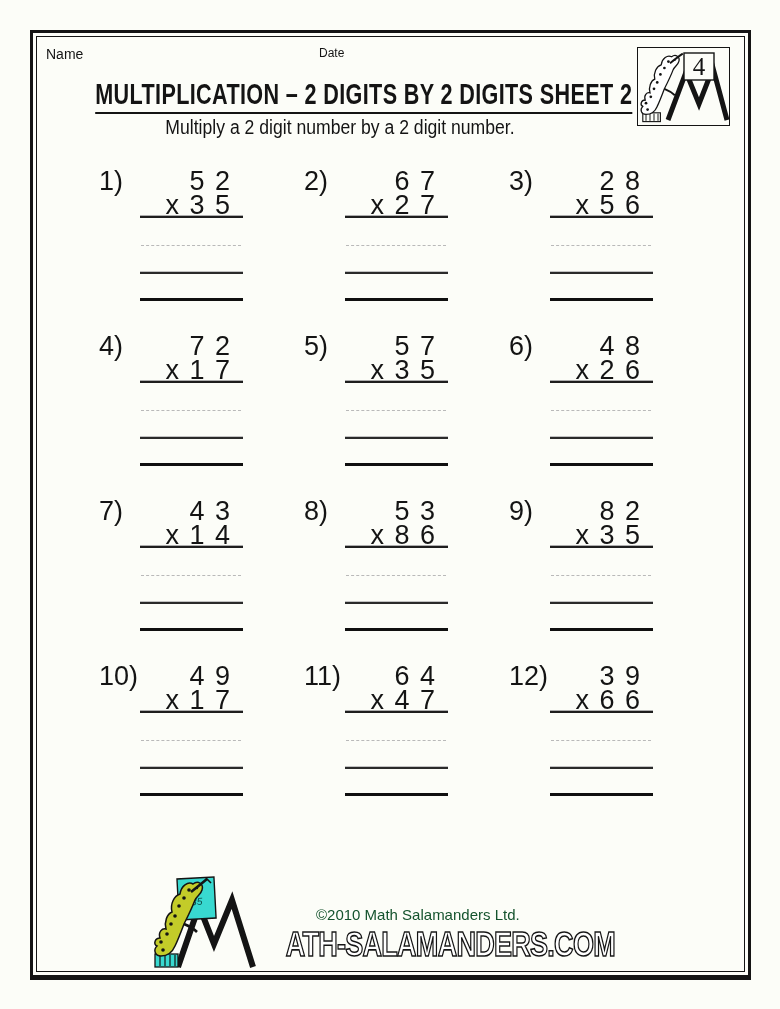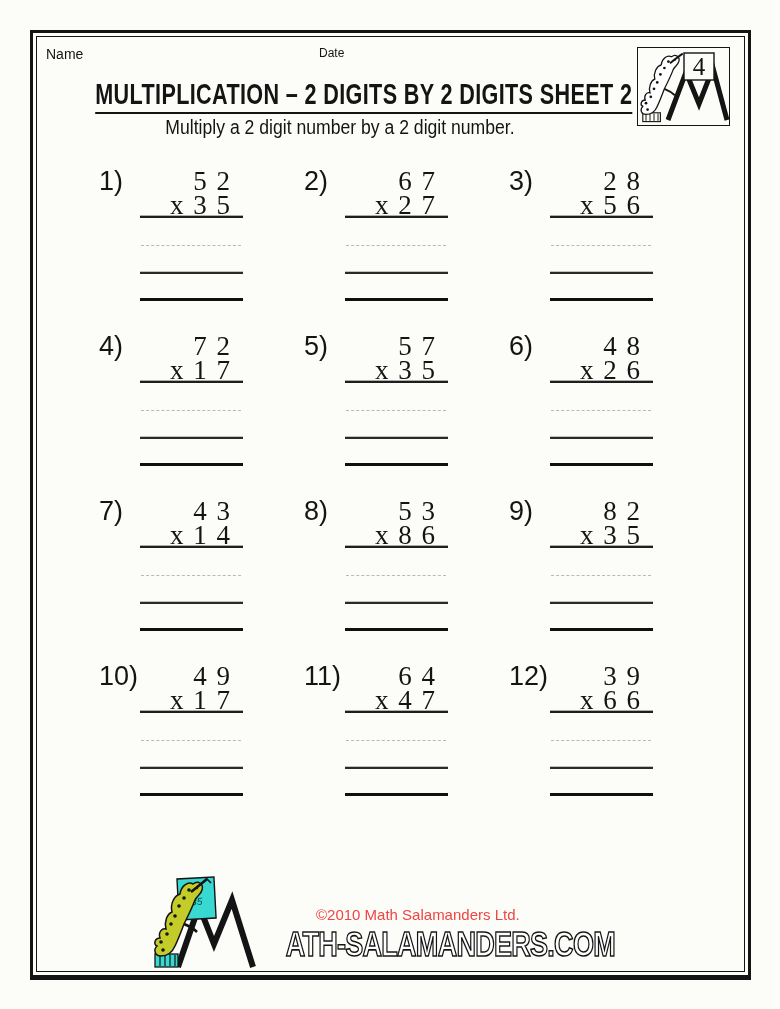--- a/index.html
+++ b/index.html
@@ -39,32 +39,32 @@
 
   
   .problems {
     position:absolute; left:98px; top:168px;
     display:grid; grid-template-columns:repeat(3,205px); grid-auto-rows:165px;
   }
   .problem { position:relative; }
   .p-label { position:absolute; left:1px; top:0; font-size:27px; line-height:26px; }
   .p-nums {
     margin-left:42px; width:103px; box-sizing:border-box; padding-right:13px;
-    text-align:right; font-size:27px; word-spacing:3px; white-space:nowrap;font-family:Liberation Serif, serif;
+    text-align:right; font-size:27px; word-spacing:3px; white-space:nowrap;
   }
   .p-top    { line-height:26px; height:25px; }
   .p-bottom { line-height:24px; height:21px; }
   .ln { margin-left:42px; width:103px; }
   .ln-answer { margin-top:1px; height:2px; background:#1e1e1e; border-top:1px solid #aeaeae; }
   .ln-dashed { margin-top:27px; margin-left:43px; width:100px; border-top:1px dashed #b9b9b9; height:0; }
   .ln-mid    { margin-top:25px; height:2px; background:#2a2a2a; border-top:1px solid #c2c2c2; }
   .ln-final  { margin-top:24px; height:3px; background:#101010; }
 
   
-  .footer-copyright { position:absolute; left:316px; top:906px; font-size:15px; color:#ef4444; }
+  .footer-copyright { position:absolute; left:316px; top:906px; font-size:15px; color:#14532d; }
   .footer-graphic   { position:absolute; left:150px; top:874px; width:108px; height:97px; }
   .wordmark         { position:absolute; left:248px; top:921px; width:340px; height:46px;margin-left:36px; }
 </style>
 </head>
 <body>
 
 <div class="sheet">
 
   <div class="frame">
     <div class="frame-inner"></div>

